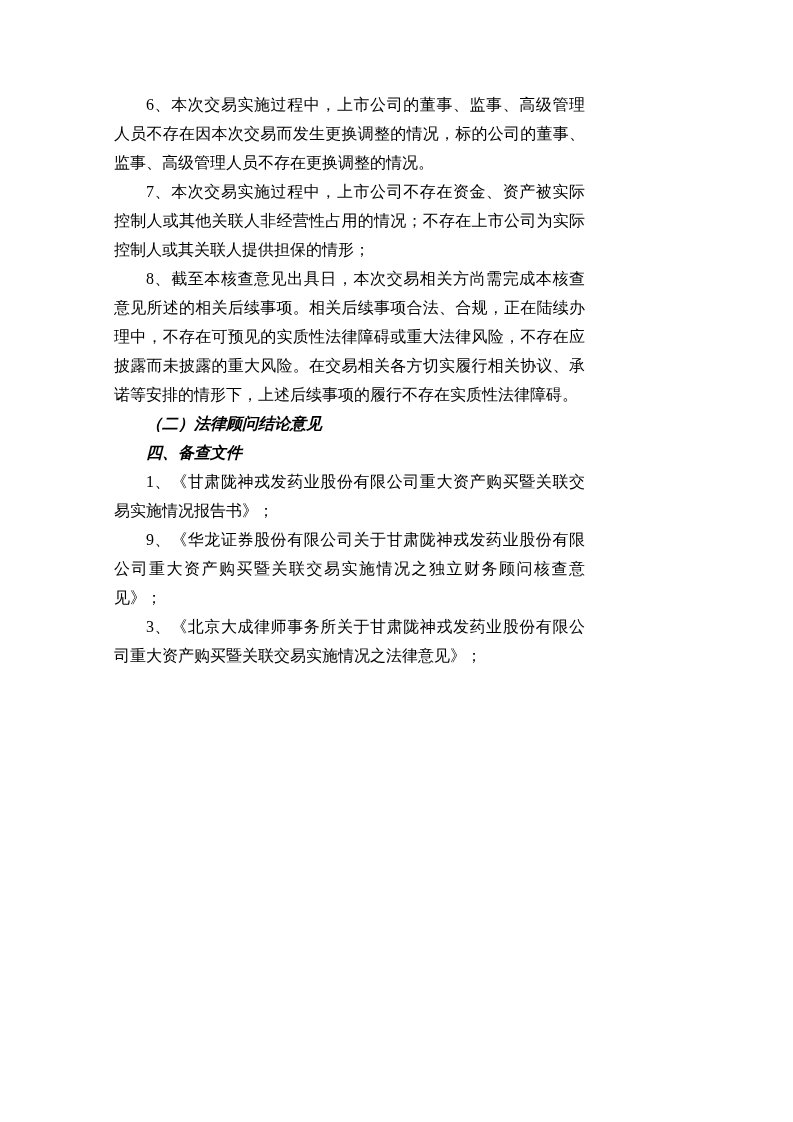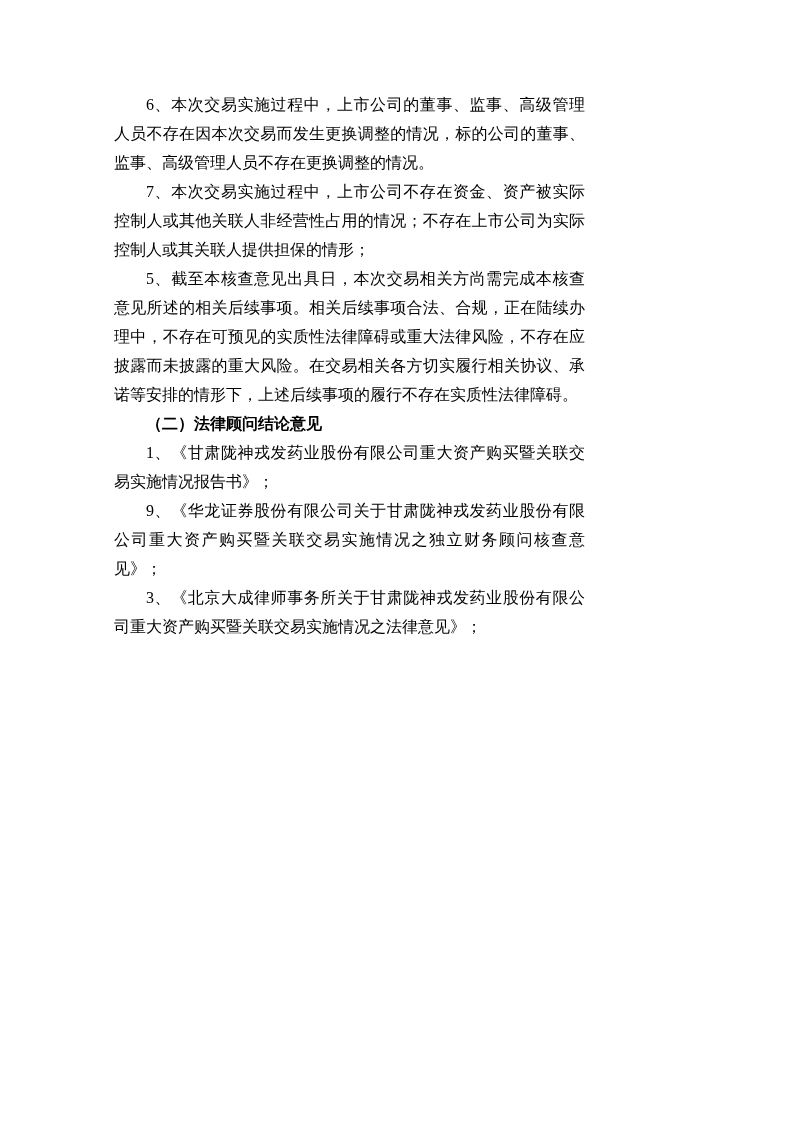--- a/index.html
+++ b/index.html
@@ -23,28 +23,30 @@
     padding: 0;
     font-size: 16px;
     line-height: 29px;
     text-align: justify;
     text-indent: 2em;
     word-break: break-all;
     color: #000000;
   }
   .content p.heading {
     font-weight: bold;
+    font-style: italic;
   }
 </style>
 </head>
 <body>
 
 <div class="page">
   <div class="content" id="content">
       <p class="body">6、本次交易实施过程中，上市公司的董事、监事、高级管理人员不存在因本次交易而发生更换调整的情况，标的公司的董事、监事、高级管理人员不存在更换调整的情况。</p>
       <p class="body">7、本次交易实施过程中，上市公司不存在资金、资产被实际控制人或其他关联人非经营性占用的情况；不存在上市公司为实际控制人或其关联人提供担保的情形；</p>
-      <p class="body">5、截至本核查意见出具日，本次交易相关方尚需完成本核查意见所述的相关后续事项。相关后续事项合法、合规，正在陆续办理中，不存在可预见的实质性法律障碍或重大法律风险，不存在应披露而未披露的重大风险。在交易相关各方切实履行相关协议、承诺等安排的情形下，上述后续事项的履行不存在实质性法律障碍。</p>
+      <p class="body">8、截至本核查意见出具日，本次交易相关方尚需完成本核查意见所述的相关后续事项。相关后续事项合法、合规，正在陆续办理中，不存在可预见的实质性法律障碍或重大法律风险，不存在应披露而未披露的重大风险。在交易相关各方切实履行相关协议、承诺等安排的情形下，上述后续事项的履行不存在实质性法律障碍。</p>
       <p class="heading">（二）法律顾问结论意见</p>
+      <p class="heading">四、备查文件</p>
       <p class="body">1、《甘肃陇神戎发药业股份有限公司重大资产购买暨关联交易实施情况报告书》；</p>
       <p class="body">9、《华龙证券股份有限公司关于甘肃陇神戎发药业股份有限公司重大资产购买暨关联交易实施情况之独立财务顾问核查意见》；</p>
       <p class="body">3、《北京大成律师事务所关于甘肃陇神戎发药业股份有限公司重大资产购买暨关联交易实施情况之法律意见》；</p>
     </div>
 </div>
 
 </body></html>

